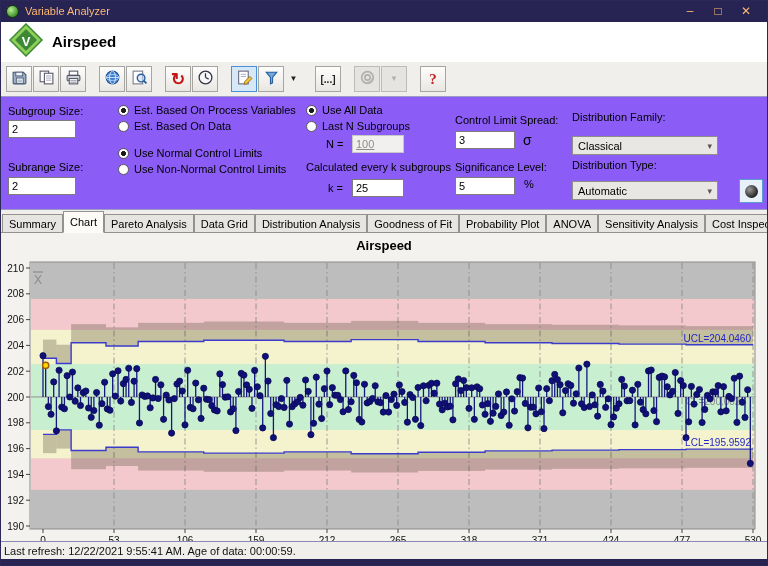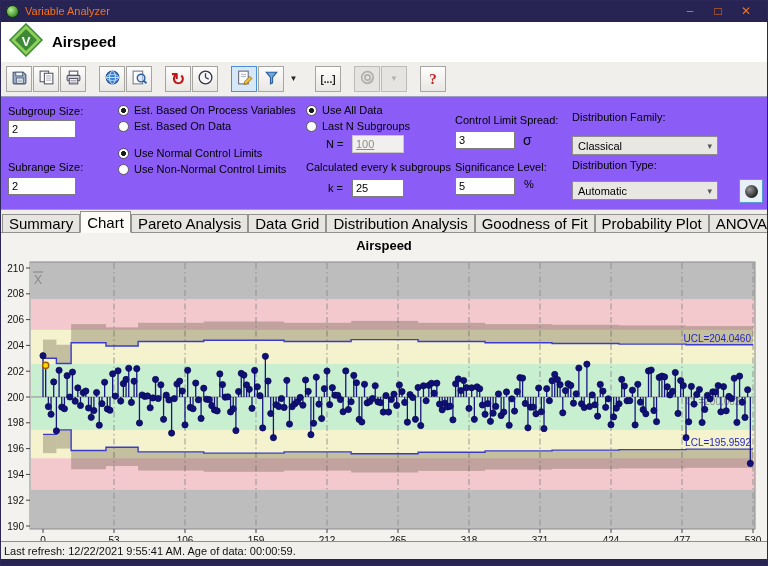--- a/index.html
+++ b/index.html
@@ -1,21 +1,21 @@
 <!DOCTYPE html>
 <html><head>
 <meta charset="utf-8">
 <style>
   html,body{margin:0;padding:0}
   body{width:768px;height:566px;position:relative;overflow:hidden;
        font-family:"Liberation Sans",sans-serif;background:#f0efeb;}
 
   
   .frame{position:absolute;inset:0;border:1px solid #2b2758;pointer-events:none;z-index:60}
-  .titlebar{position:absolute;top:0;left:0;right:0;height:22px;background:#272353;color:#f97316;
+  .titlebar{position:absolute;top:0;left:0;right:0;height:22px;background:#272353;color:#fdba74;
             display:flex;align-items:center;padding:0 6px;box-sizing:border-box;z-index:5}
   .app-icon{width:11px;height:11px;border-radius:50%;flex:0 0 auto;
             background:radial-gradient(circle at 35% 35%,#b8f090,#3f8f2f 70%,#205c18);
             border:1px solid #16380f;margin-right:6px}
   .titlebar .title{font-size:11px}
   .win-controls{margin-left:auto;display:flex;gap:8px;font-size:12px;padding-right:6px}
   .win-controls span{width:20px;text-align:center;cursor:default;line-height:20px}
 
   
   .header{position:absolute;top:22px;left:0;right:0;height:40px;background:#fff;
@@ -52,21 +52,21 @@
       align-items:center;padding:0 5px;box-sizing:border-box;font-size:11px}
   .dd-caret{margin-left:auto;color:#555;font-size:9px}
   .unit-sigma{font-size:14px}
   .sphere-btn{position:absolute;width:24px;height:24px;border:1px solid #5b9bd5;background:#e8f0fa;
               display:flex;align-items:center;justify-content:center;box-sizing:border-box}
   .sphere{width:13px;height:13px;border-radius:50%;background:radial-gradient(circle at 35% 35%,#9a9a9a,#1c1c1c 75%)}
 
   
   .tabbar{position:absolute;top:210px;left:0;right:0;height:23px;display:flex;align-items:flex-end;
           padding-left:2px;border-bottom:1px solid #94928e;background:#efeeea;box-sizing:border-box;z-index:3}
-  .tab{font-size:15px;padding:0 6px;border:1px solid #94928e;border-bottom:none;background:#e7e5e1;
+  .tab{font-size:11px;padding:0 6px;border:1px solid #94928e;border-bottom:none;background:#e7e5e1;
        white-space:nowrap;height:18px;display:flex;align-items:center;box-sizing:border-box}
   .tab.active{background:#fcfbf8;height:22px;margin-bottom:-1px;z-index:4;border-bottom:1px solid #fcfbf8}
 
   
   .chart-panel{position:absolute;top:233px;left:0;right:0;height:308px;background:#f3f2ee}
   .chart-title{position:absolute;top:5px;left:0;right:0;text-align:center;font-size:13px;font-weight:bold;color:#000}
   #chart-svg{position:absolute;top:23px;left:0}
 
   
   .statusline{position:absolute;top:541px;left:0;right:0;height:1px;background:#8a88b4}

